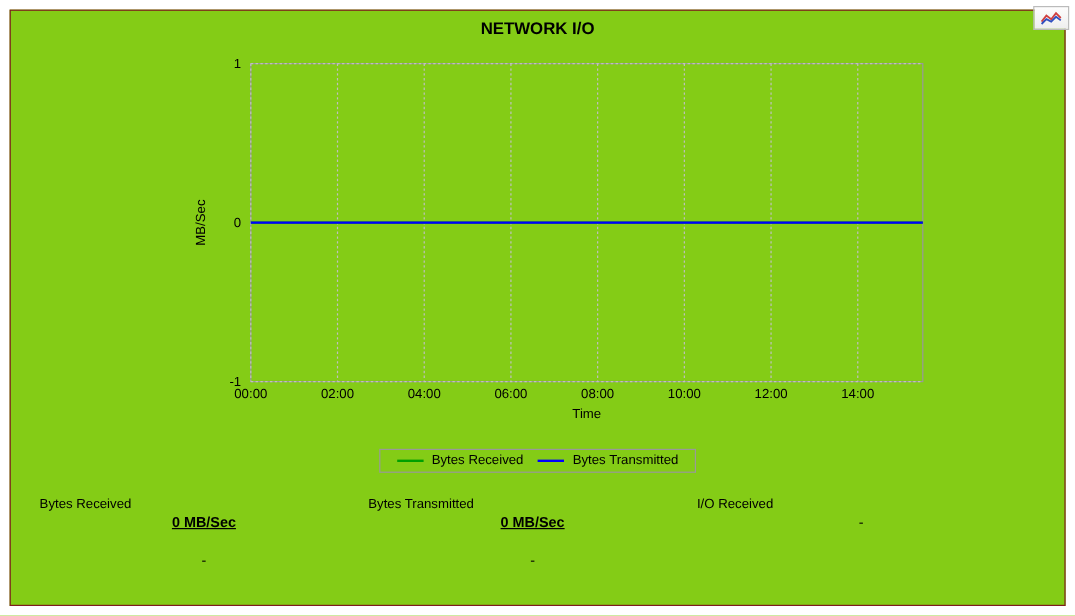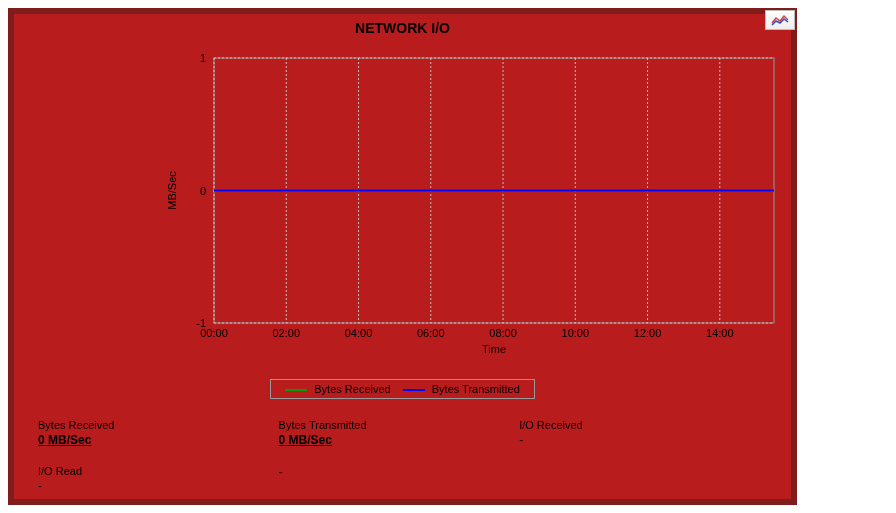--- a/index.html
+++ b/index.html
@@ -6,24 +6,24 @@
   body {
     margin: 0;
     padding: 8px;
     font-family: Arial, Helvetica, sans-serif;
     font-size: 12px;
     color: #000;
     background: #fff;
   }
   .panel {
     position: relative;
-    width: 789px;
+    width: 880px;
     height: 497px;
-    border: 6px solid #7f1d1d;
-    background: #b91c1c;
+    border: 1px solid #7f1d1d;
+    background: #84cc16;
   }
   .chart-title {
     text-align: center;
     font-weight: bold;
     font-size: 14px;
     padding: 6px 0 2px 0;
   }
   .chart-wrap {
     position: relative;
     width: 100%;
@@ -79,20 +79,21 @@
   }
   .stat-label {
     font-size: 11px;
     color: #000;
     margin-bottom: 2px;
   }
   .stat-value {
     font-size: 12px;
     font-weight: bold;
     text-decoration: underline;
+    text-align: center;
   }
   .stat-value.no-underline {
     text-decoration: none;
     font-weight: normal;
   }
   .corner-btn {
     position: absolute;
     right: -4px;
     top: -4px;
     width: 30px;
@@ -173,21 +174,20 @@
         <div class="stat-label">Bytes Transmitted</div>
         <div class="stat-value">0 MB/Sec</div>
       </div>
       <div class="stat">
         <div class="stat-label">I/O Received</div>
         <div class="stat-value no-underline">-</div>
       </div>
     </div>
     <div class="stats-row">
       <div class="stat">
-        <div class="stat-label">I/O Read</div>
         <div class="stat-value no-underline">-</div>
       </div>
       <div class="stat">
         <div class="stat-value no-underline">-</div>
       </div>
       <div class="stat"></div>
     </div>
   </div>
 
 </div>

